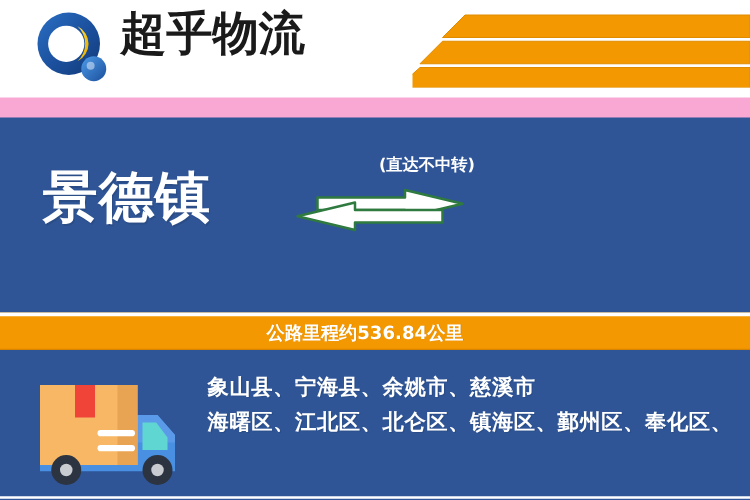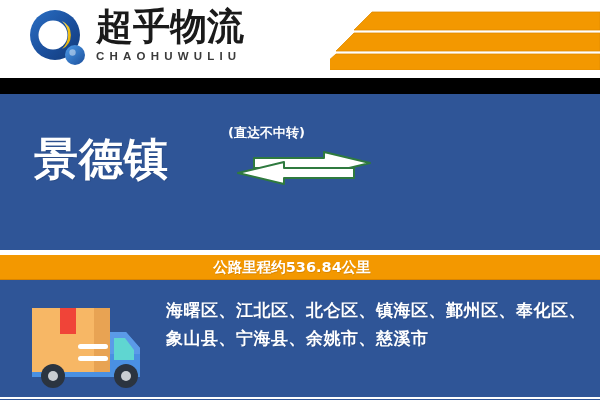--- a/index.html
+++ b/index.html
@@ -5,21 +5,21 @@
   html, body {
     margin: 0;
     padding: 0;
     background: #ffffff;
   }
   #banner {
     position: relative;
     width: 600px;
     height: 400px;
     overflow: hidden;
-    background: #000000;
+    background: #f9a8d4;
     font-family: "DejaVu Sans", "Liberation Sans", sans-serif;
     -webkit-font-smoothing: antialiased;
   }
 
   
   .header {
     position: absolute;
     left: 0; top: 0;
     width: 600px; height: 78px;
     background: #ffffff;
@@ -86,21 +86,21 @@
     white-space: nowrap;
     text-shadow: 1px 1px 0 rgba(0,0,0,0.10);
   }
   .city-origin { left: 34px; }
   .city-dest   { left: 392px; }
 
   .mid {
     position: absolute;
     left: 228px; top: 28px;
     width: 152px; height: 110px;
-    text-align: left;
+    text-align: right;
   }
   .mid-top, .mid-bot {
     font-family: "DejaVu Sans", "Liberation Sans", sans-serif;
     font-size: 13px;
     font-weight: bold;
     color: #ffffff;
     line-height: 18px;
     white-space: nowrap;
   }
   .mid-top { margin-top: 2px; }
@@ -112,21 +112,21 @@
 
   
   .info-bar {
     position: absolute;
     left: 0; top: 156px;
     width: 600px; height: 30px;
     background: #f39800;
     display: flex;
     align-items: center;
     justify-content: center;
-    border-top: 5px solid #ffffff;
+    border-top: 3px solid #ffffff;
     border-bottom: 1px solid #d98400;
     box-sizing: border-box;
   }
   .info-text {
     font-family: "DejaVu Sans", "Liberation Sans", sans-serif;
     font-size: 14.5px;
     font-weight: bold;
     color: #ffffff;
     white-space: nowrap;
     letter-spacing: 0px;
@@ -195,21 +195,20 @@
         <circle cx="27" cy="27" r="25" fill="url(#gblue)"></circle>
         <circle cx="25" cy="27" r="14.5" fill="#ffffff"></circle>
         <path d="M 34 13 A 15.5 15.5 0 0 1 34 41 A 19 19 0 0 0 34 13 Z" fill="url(#gyel)"></path>
         <circle cx="47" cy="47" r="10" fill="url(#gdot)"></circle>
         <circle cx="44.5" cy="44.5" r="3.2" fill="#ffffff" opacity="0.45"></circle>
       </svg>
     </div>
 
     <div class="logo-text-wrap">
       <div class="logo-cn">超乎物流</div>
-      <div class="logo-en">CHAOHUWULIU</div>
     </div>
 
     <div class="stripes">
       <svg width="270" height="62" viewBox="0 0 270 62">
         <polygon points="42,4 270,4 270,22 24,22" fill="#f39800" stroke="#e08c00" stroke-width="0.8"></polygon>
         <polygon points="24,25 270,25 270,43 6,43" fill="#f39800" stroke="#e08c00" stroke-width="0.8"></polygon>
         <polygon points="6,46 270,46 270,62 -12,62" fill="#f39800" stroke="#e08c00" stroke-width="0.8"></polygon>
       </svg>
     </div>
   </div>
@@ -260,20 +259,20 @@
           <rect x="10" y="84" width="108" height="5" fill="#4a90e2"></rect>
 
           <circle cx="31" cy="88" r="12" fill="#2b3440"></circle>
           <circle cx="31" cy="88" r="5" fill="#c9cdd2"></circle>
           <circle cx="104" cy="88" r="12" fill="#2b3440"></circle>
           <circle cx="104" cy="88" r="5" fill="#c9cdd2"></circle>
         </svg>
       </div>
 
       <div class="districts">
+        <div class="district-line">象山县、宁海县、余姚市、慈溪市</div>
         <div class="district-line">海曙区、江北区、北仑区、镇海区、鄞州区、奉化区、</div>
-        <div class="district-line">象山县、宁海县、余姚市、慈溪市</div>
       </div>
 
       <div class="ground-line"></div>
     </div>
   </div>
 </div>
 
 </body></html>

